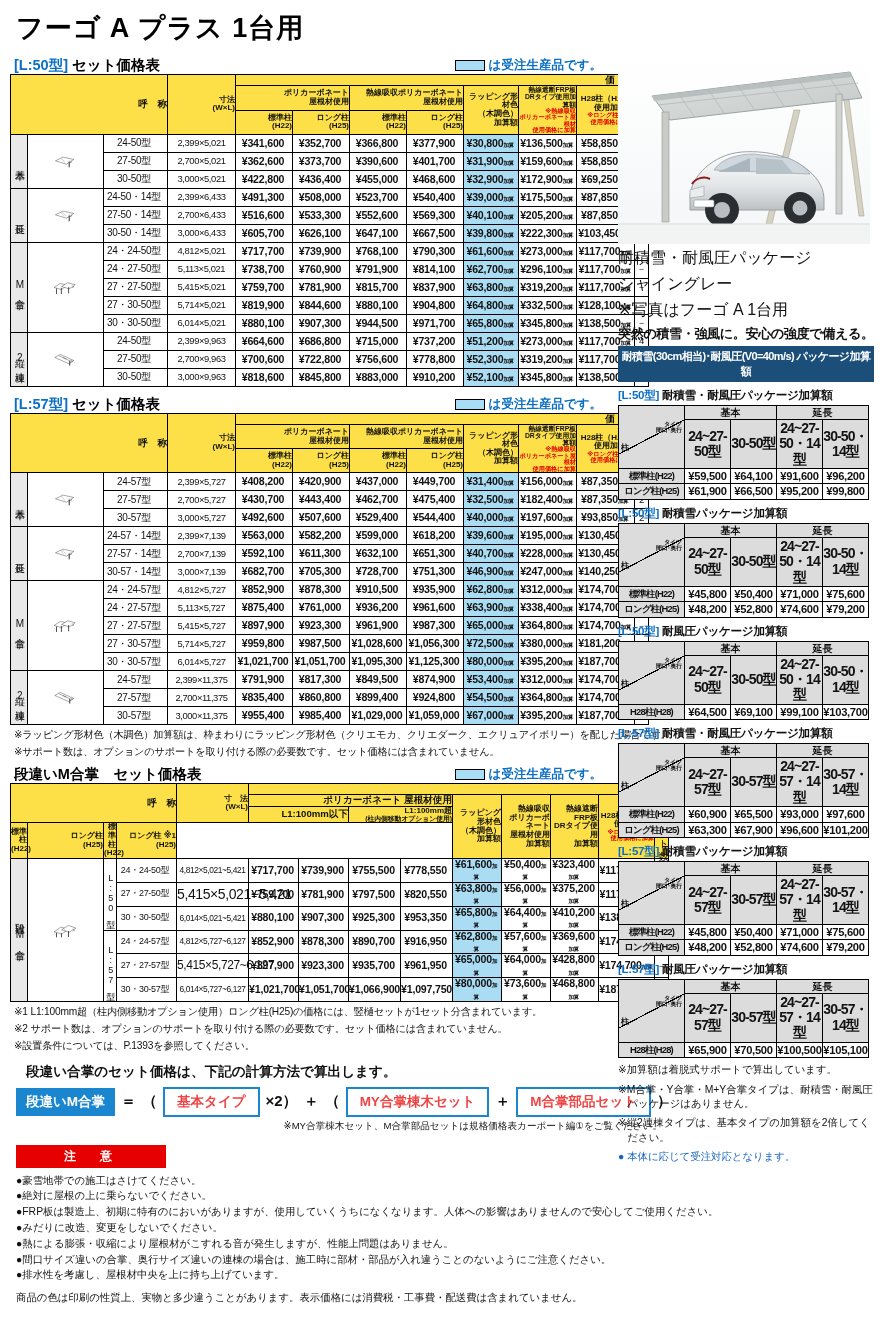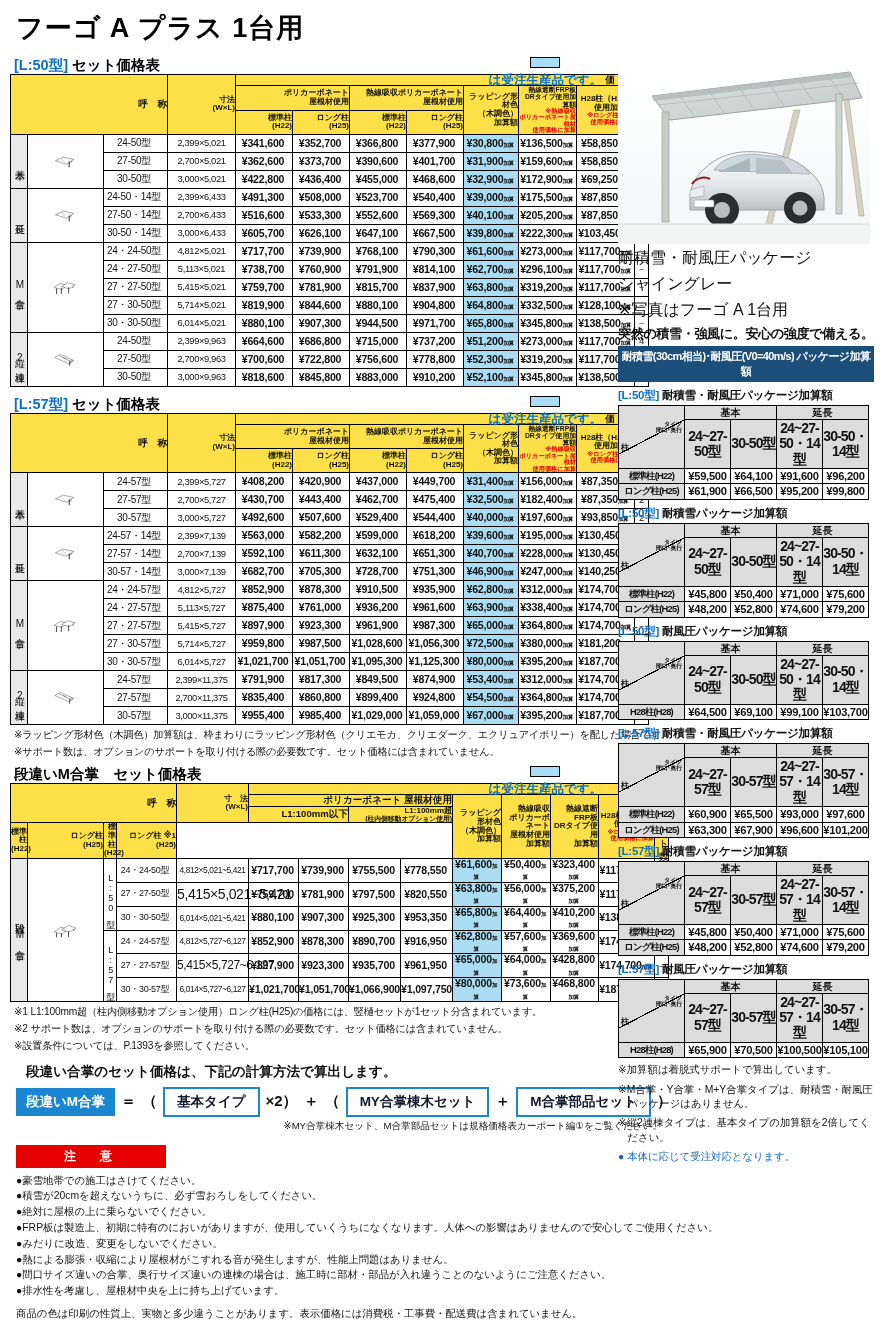--- a/index.html
+++ b/index.html
@@ -22,21 +22,21 @@
 
   
   .sec-head{
     display:flex; align-items:flex-end; margin: 2px 0 2px 4px;
     font-size: 14.5px; font-weight:bold;
   }
   .sec-head .tag{ color:#0b6fc4; margin-right:4px; }
   .sec-head .txt{ color:#000; }
   .legend{
     position:absolute; right:270px; font-size:12.5px; font-weight:bold; color:#0b6fc4;
-    display:flex; align-items:center; gap:4px;flex-direction:column;
+    display:flex; align-items:center; gap:4px;
   }
   .legend .sw{
     display:inline-block; width:30px; height:11px;
     background:#a8ddf5; border:1px solid #000;
   }
   .headrow{ position:relative; height:18px; }
 
   
   table.pt{
     border-collapse: collapse; width: 608px; table-layout: fixed;
@@ -103,21 +103,21 @@
   .diagcell .bl{ position:absolute; left:2px; bottom:1px; font-size:8px;}
   .sz{ font-size:14px; letter-spacing:-0.9px; }
   .rfn{ font-size:10.4px; line-height:1.38; margin-top:5px; text-indent:-0.9em; padding-left:0.9em;}
   .rfn.bul{ color:#1564c0; text-indent:0; padding-left:0; }
   .dot{ color:#1564c0; }
 
   
   .formula-title{ font-size:13.6px; font-weight:bold; margin:10px 0 6px 16px;}
   .formula{ display:flex; align-items:center; gap:6px; margin-left:6px; font-size:15px; font-weight:bold;}
   .fbox-fill{ background:#1b86d0; color:#fff; padding:5px 10px; font-size:13.5px; font-weight:bold;}
-  .fbox{ border:2px solid #1b86d0; color:#0f172a; padding:4px 12px; font-size:13.5px; font-weight:bold; background:#fff;}
+  .fbox{ border:2px solid #1b86d0; color:#ef4444; padding:4px 12px; font-size:13.5px; font-weight:bold; background:#fff;}
   .fnote{ font-size:9.6px; text-align:right; width:652px; margin-top:3px; }
 
   
   .caution-tag{
     background:#e60000; color:#fff; font-weight:bold; font-size:12px;
     width:150px; text-align:center; padding:3px 0; letter-spacing:6px; margin:12px 0 5px 6px;
   }
   .caution li{ list-style:none; font-size:10.4px; line-height:1.52; text-indent:-0.95em; padding-left:0.95em;}
   .caution ul{ margin:0; padding:0 0 0 6px;}
   .lastline{ font-size:10.4px; margin:8px 0 0 6px;}
@@ -921,21 +921,20 @@
     <span>＋</span>
     <span class="fbox">M合掌部品セット</span>
     <span>）</span>
   </div>
   <div class="fnote">※MY合掌棟木セット、M合掌部品セットは規格価格表カーポート編①をご覧ください。</div>
 
   <div class="caution-tag">注　意</div>
   <div class="caution">
     <ul id="cautionlist">
         <li>●豪雪地帯での施工はさけてください。</li>
-        <li>●積雪が20cmを超えないうちに、必ず雪おろしをしてください。</li>
         <li>●絶対に屋根の上に乗らないでください。</li>
         <li>●FRP板は製造上、初期に特有のにおいがありますが、使用していくうちになくなります。人体への影響はありませんので安心してご使用ください。</li>
         <li>●みだりに改造、変更をしないでください。</li>
         <li>●熱による膨張・収縮により屋根材がこすれる音が発生しますが、性能上問題はありません。</li>
         <li>●間口サイズ違いの合掌、奥行サイズ違いの連棟の場合は、施工時に部材・部品が入れ違うことのないようにご注意ください。</li>
         <li>●排水性を考慮し、屋根材中央を上に持ち上げています。</li>
       </ul>
   </div>
   <div class="lastline">商品の色は印刷の性質上、実物と多少違うことがあります。表示価格には消費税・工事費・配送費は含まれていません。</div>
 

